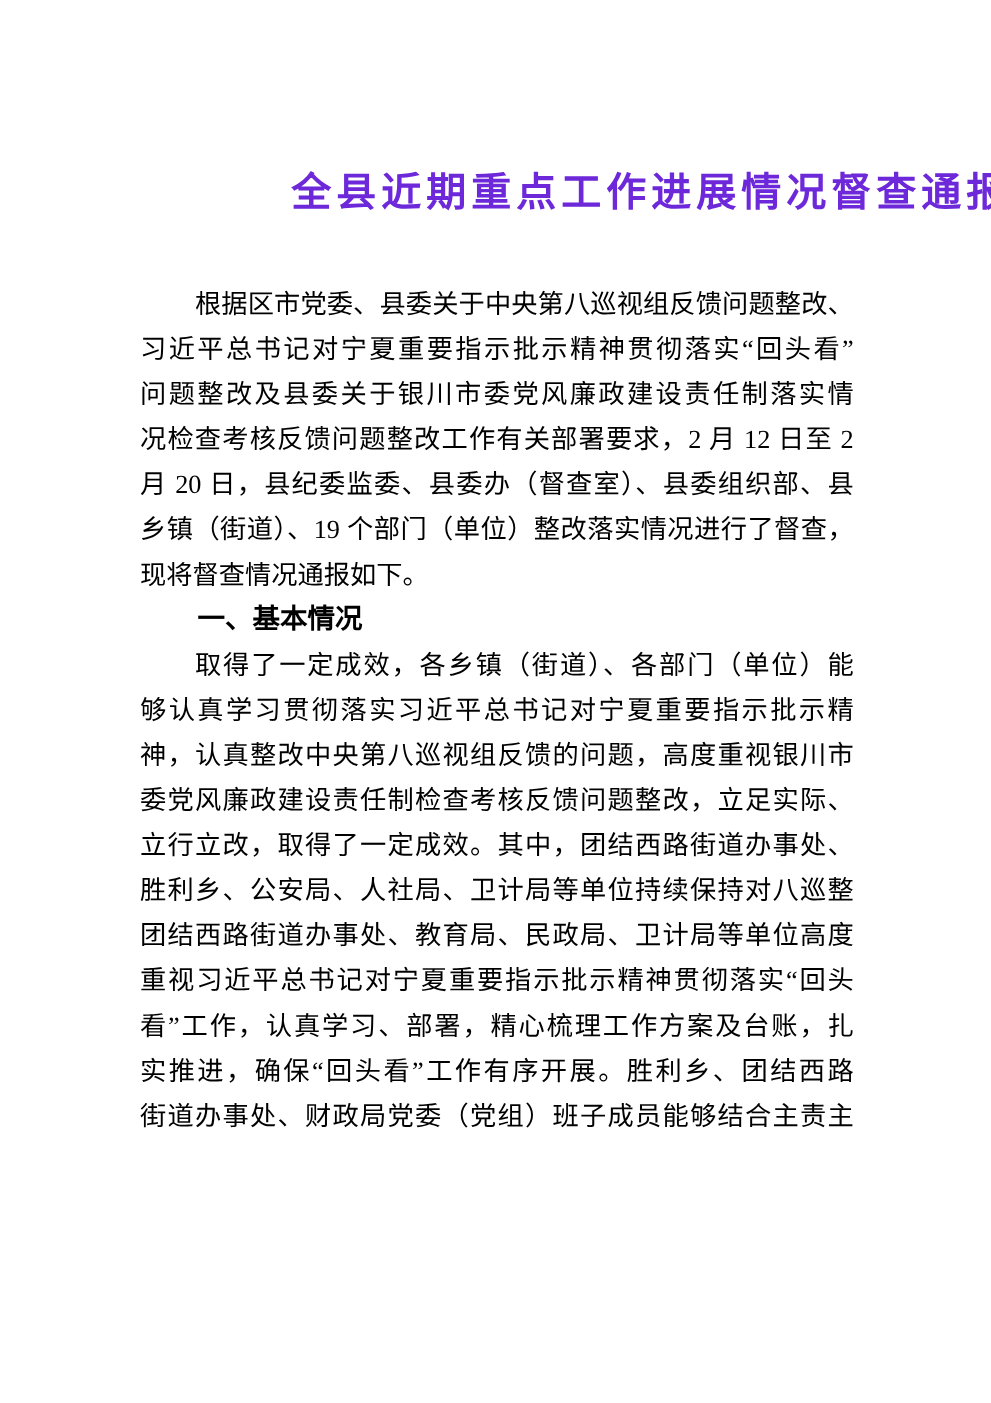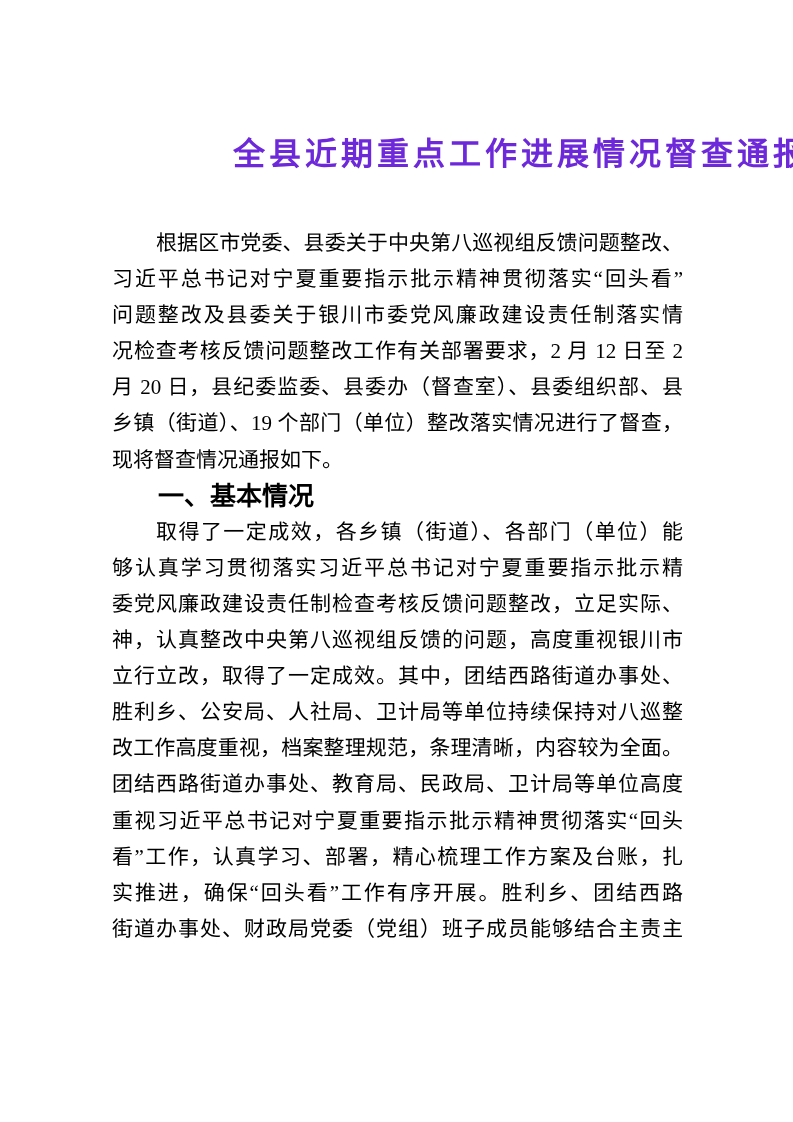--- a/index.html
+++ b/index.html
@@ -55,21 +55,21 @@
     text-align-last: left;
   }
   .heading {
     height: 36.1px;
     line-height: 36.1px;
     text-indent: 46px;
     text-align: left;
     text-align-last: left;
     font-family: "DejaVu Sans", "Liberation Sans", sans-serif;
     font-weight: bold;
-    font-size: 26px;
+    font-size: 22px;
   }
 </style>
 </head>
 <body>
 
 <div class="page">
 
   <h1 class="doc-title">全县近期重点工作进展情况督查通报</h1>
 
   <div class="doc-body">
@@ -82,25 +82,24 @@
       <div class="line">月 20 日，县纪委监委、县委办（督查室）、县委组织部、县</div>
       <div class="line">乡镇（街道）、19 个部门（单位）整改落实情况进行了督查，</div>
       <div class="line para-end">现将督查情况通报如下。</div>
     </div>
 
     <div class="heading">一、基本情况</div>
 
     <div>
       <div class="line indent">取得了一定成效，各乡镇（街道）、各部门（单位）能</div>
       <div class="line">够认真学习贯彻落实习近平总书记对宁夏重要指示批示精</div>
+      <div class="line">神，认真整改中央第八巡视组反馈的问题，高度重视银川市</div>
       <div class="line">委党风廉政建设责任制检查考核反馈问题整改，立足实际、</div>
-      <div class="line">神，认真整改中央第八巡视组反馈的问题，高度重视银川市</div>
       <div class="line">立行立改，取得了一定成效。其中，团结西路街道办事处、</div>
       <div class="line">胜利乡、公安局、人社局、卫计局等单位持续保持对八巡整</div>
-      <div class="line">改工作高度重视，档案整理规范，条理清晰，内容较为全面。</div>
       <div class="line">团结西路街道办事处、教育局、民政局、卫计局等单位高度</div>
       <div class="line">重视习近平总书记对宁夏重要指示批示精神贯彻落实“回头</div>
       <div class="line">看”工作，认真学习、部署，精心梳理工作方案及台账，扎</div>
       <div class="line">实推进，确保“回头看”工作有序开展。胜利乡、团结西路</div>
       <div class="line">街道办事处、财政局党委（党组）班子成员能够结合主责主</div>
     </div>
 
   </div>
 </div>
 

